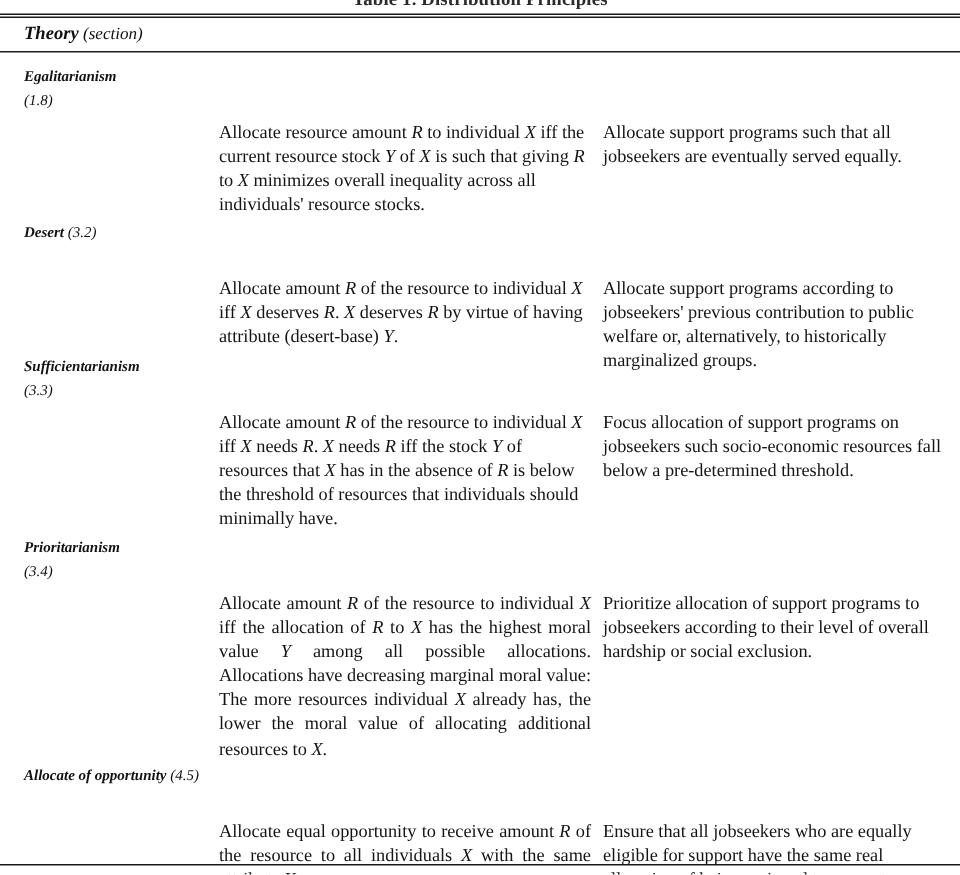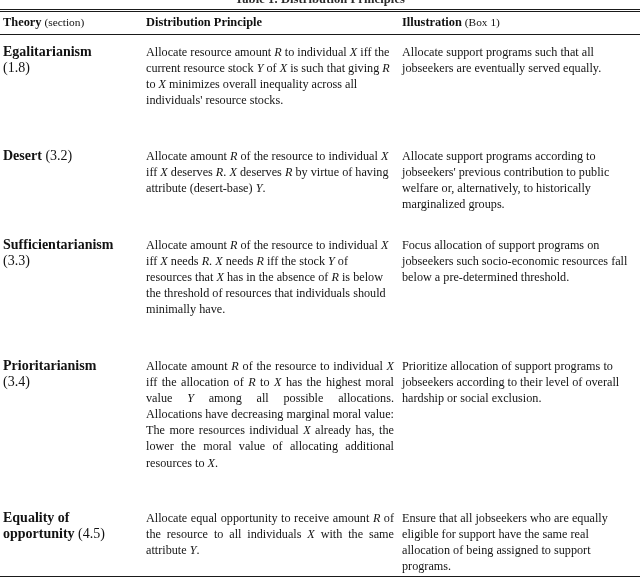--- a/index.html
+++ b/index.html
@@ -68,52 +68,53 @@
     position: absolute;
     left: 0;
     width: 640px;
     display: block;
   }
   .cell {
     position: absolute;
     top: 0;
     box-sizing: border-box;
   }
-  .c1 { left: 3px;   width: 132px; }
+  .c1 { left: 16px;   width: 132px; font-style: italic; }
   .c2 { left: 146px; width: 248px; }
   .c3 { left: 402px; width: 232px; }
 
   
   .hdr {
     top: 14px;
     height: 20px;
   }
   .hdr .cell {
     font-size: 12.4px;
     line-height: 16px;
     color: #101010;
     white-space: nowrap;
   }
   .hdr b { font-weight: bold; }
   .hdr .sub { font-weight: normal; font-size: 11.4px; }
 
   
   .theory {
-    font-size: 14px;
+    font-size: 10px;
     line-height: 15.6px;
     color: #121212;
   }
   .theory .name { font-weight: bold; }
   .theory .sec  { font-weight: normal; }
 
   .body-text {
     font-size: 12.2px;
     line-height: 16.1px;
     color: #141414;
     text-align: left;
+    margin-top: 36px;
   }
   .body-text.justify { text-align: justify; text-justify: inter-word; }
   .body-text i {
     font-style: italic;
   }
 
   
   .row-egal  { top: 44px;  }
   .row-des   { top: 148px; }
   .row-suff  { top: 237px; }
@@ -132,26 +133,20 @@
   <div class="rule rule-top"></div>
   <div class="rule rule-top2"></div>
   <div class="rule rule-header"></div>
   <div class="rule rule-bottom"></div>
 
   <div class="tbl">
 
     <div class="row hdr">
       <div class="cell c1">
         <b>Theory</b><span class="sub"> </span><span class="sub">(section)</span>
-      </div>
-      <div class="cell c2">
-        <b>Distribution Principle</b>
-      </div>
-      <div class="cell c3">
-        <b>Illustration</b><span class="sub"> </span><span class="sub">(Box 1)</span>
       </div>
     </div>
 
     <div class="row row-egal">
       <div class="cell c1 theory">
         <span class="name">Egalitarianism</span><br>
         <span class="sec">(1.8)</span>
       </div>
       <div class="cell c2 body-text">Allocate resource amount <i>R</i> to individual <i>X</i> iff the current resource stock <i>Y</i> of <i>X</i> is such that giving <i>R</i> to <i>X</i> minimizes overall inequality across all individuals' resource stocks.</div>
       <div class="cell c3 body-text">Allocate support programs such that all jobseekers are eventually served equally.</div>
@@ -179,21 +174,21 @@
       <div class="cell c1 theory">
         <span class="name">Prioritarianism</span><br>
         <span class="sec">(3.4)</span>
       </div>
       <div class="cell c2 body-text justify">Allocate amount <i>R</i> of the resource to individual <i>X</i> iff the allocation of <i>R</i> to <i>X</i> has the highest moral value <i>Y</i> among all possible allocations. Allocations have decreasing marginal moral value: The more resources individual <i>X</i> already has, the lower the moral value of allocating additional resources to <i>X</i>.</div>
       <div class="cell c3 body-text">Prioritize allocation of support programs to jobseekers according to their level of overall hardship or social exclusion.</div>
     </div>
 
     <div class="row row-eqop">
       <div class="cell c1 theory">
-        <span class="name">Equality of opportunity</span>
+        <span class="name">Allocate of opportunity</span>
         <span class="sec">(4.5)</span>
       </div>
       <div class="cell c2 body-text justify">Allocate equal opportunity to receive amount <i>R</i> of the resource to all individuals <i>X</i> with the same attribute <i>Y</i>.</div>
       <div class="cell c3 body-text">Ensure that all jobseekers who are equally eligible for support have the same real allocation of being assigned to support programs.</div>
     </div>
 
   </div>
 </div>
 
 </body></html>

